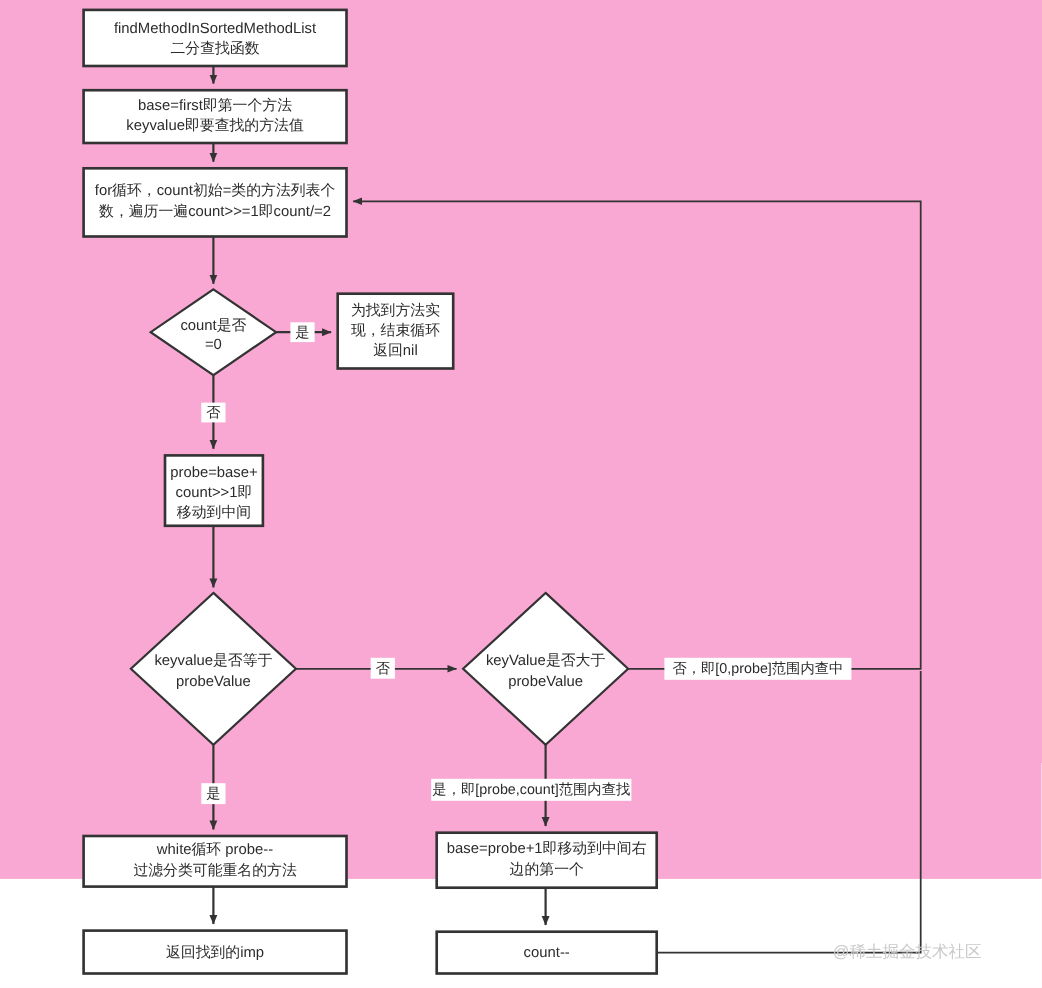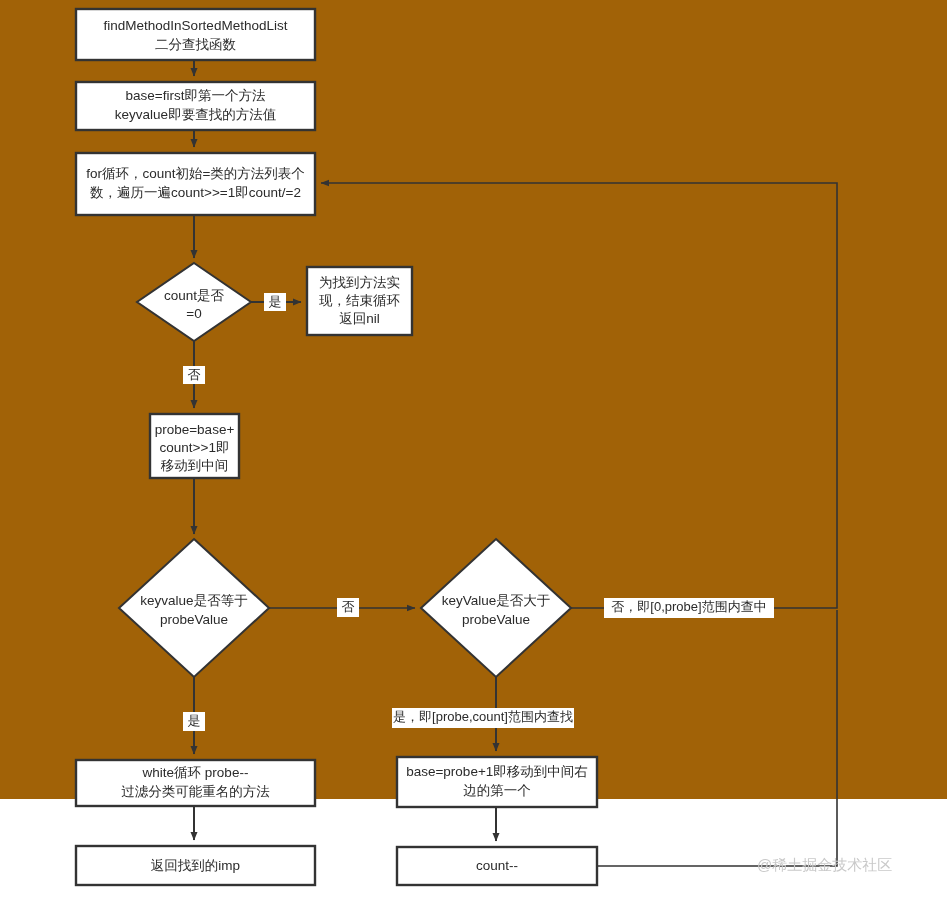--- a/index.html
+++ b/index.html
@@ -10,21 +10,21 @@
   body {
     width: 947px;
     height: 898px;
     font-family: "Liberation Sans", "DejaVu Sans", sans-serif;
     overflow: hidden;
   }
   #flowchart-root {
     position: relative;
     width: 947px;
     height: 799px;
-    background: #a16207;
+    background: #f9a8d4;
   }
   svg#flow-svg {
     display: block;
     width: 947px;
     height: 898px;
   }
   .node-shape {
     fill: #ffffff;
     stroke: #333333;
     stroke-width: 2;

